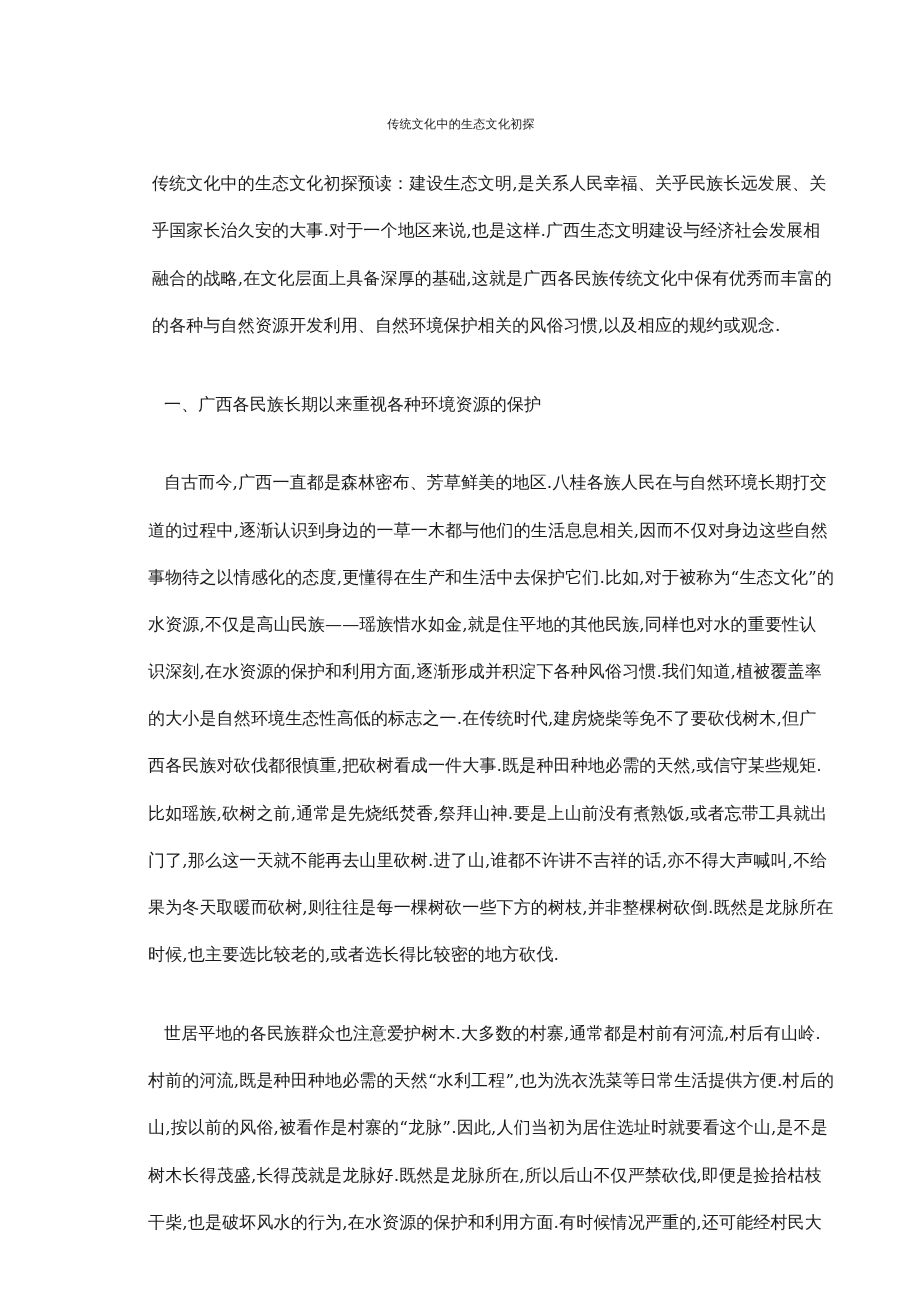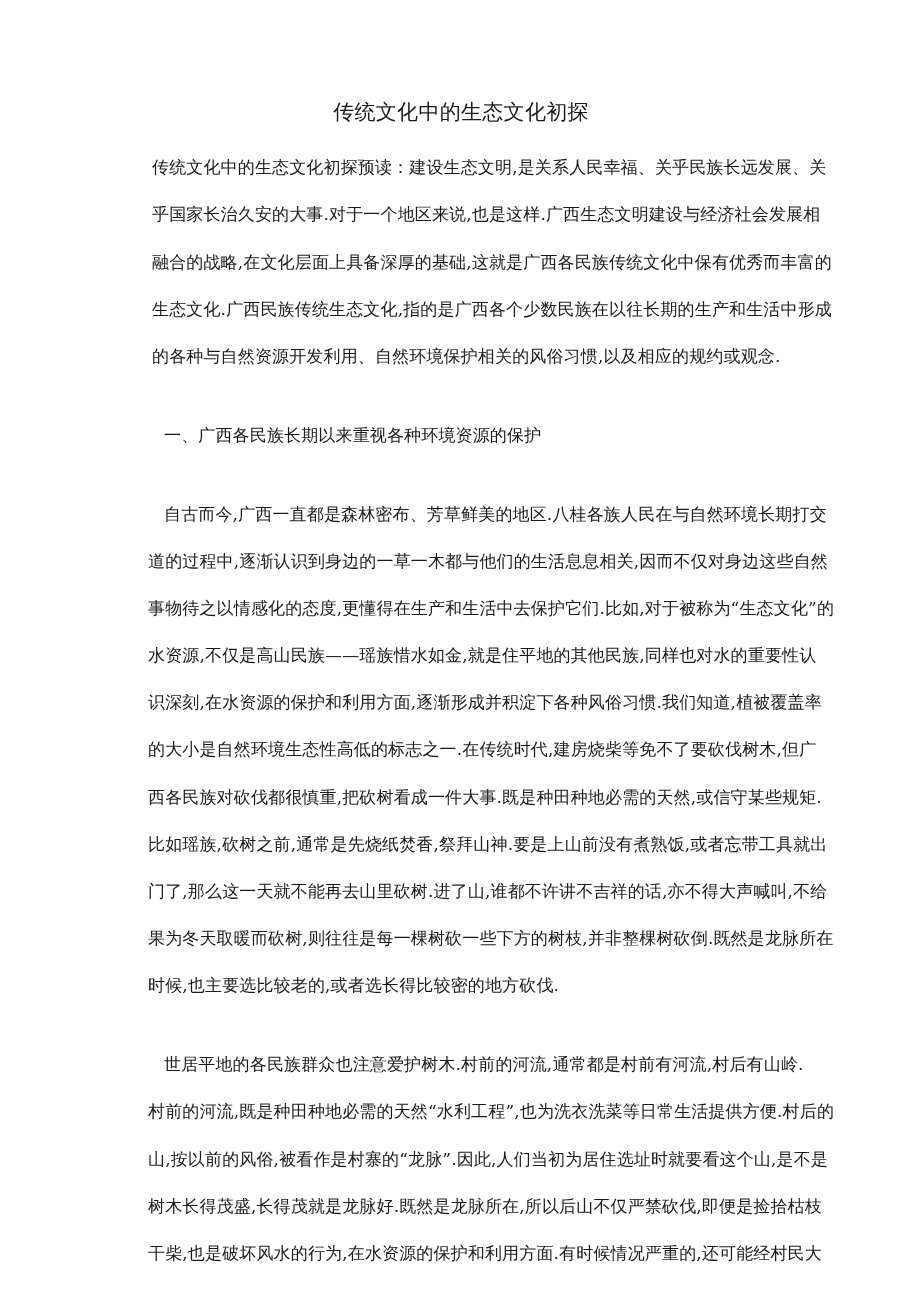--- a/index.html
+++ b/index.html
@@ -16,23 +16,23 @@
       color: #1a1a1a;
     }
     .page {
       position: absolute;
       left: 140px;
       top: 101px;
       width: 642px;
     }
     .doc-title {
       text-align: center;
-      font-size: 21px;
+      font-size: 12px;
       line-height: 23.6px;
-      margin: 0;
+      margin: 12px;
       font-weight: normal;
       letter-spacing: 0.3px;
     }
     .para {
       margin: 8px;
       font-size: 17px;
       line-height: 23.6px;
       white-space: pre-line;
       letter-spacing: 0.15px;
     }
@@ -52,21 +52,20 @@
 </head>
 <body>
 
 <div class="page">
   <h1 class="doc-title">传统文化中的生态文化初探</h1>
 
   <div class="para indent">
     <span class="line">传统文化中的生态文化初探预读：建设生态文明,是关系人民幸福、关乎民族长远发展、关</span>
     <span class="line">乎国家长治久安的大事.对于一个地区来说,也是这样.广西生态文明建设与经济社会发展相</span>
     <span class="line">融合的战略,在文化层面上具备深厚的基础,这就是广西各民族传统文化中保有优秀而丰富的</span>
-    <span class="line">生态文化.广西民族传统生态文化,指的是广西各个少数民族在以往长期的生产和生活中形成</span>
     <span class="line last">的各种与自然资源开发利用、自然环境保护相关的风俗习惯,以及相应的规约或观念.</span>
   </div>
 
   <div class="para indent2">
     <span class="line last">一、广西各民族长期以来重视各种环境资源的保护</span>
   </div>
 
   <div class="para">
     <span class="line indent2">自古而今,广西一直都是森林密布、芳草鲜美的地区.八桂各族人民在与自然环境长期打交</span>
     <span class="line">道的过程中,逐渐认识到身边的一草一木都与他们的生活息息相关,因而不仅对身边这些自然</span>
@@ -75,21 +74,21 @@
     <span class="line">识深刻,在水资源的保护和利用方面,逐渐形成并积淀下各种风俗习惯.我们知道,植被覆盖率</span>
     <span class="line">的大小是自然环境生态性高低的标志之一.在传统时代,建房烧柴等免不了要砍伐树木,但广</span>
     <span class="line">西各民族对砍伐都很慎重,把砍树看成一件大事.既是种田种地必需的天然,或信守某些规矩.</span>
     <span class="line">比如瑶族,砍树之前,通常是先烧纸焚香,祭拜山神.要是上山前没有煮熟饭,或者忘带工具就出</span>
     <span class="line">门了,那么这一天就不能再去山里砍树.进了山,谁都不许讲不吉祥的话,亦不得大声喊叫,不给</span>
     <span class="line">果为冬天取暖而砍树,则往往是每一棵树砍一些下方的树枝,并非整棵树砍倒.既然是龙脉所在</span>
     <span class="line last">时候,也主要选比较老的,或者选长得比较密的地方砍伐.</span>
   </div>
 
   <div class="para" style="margin-top:4px;">
-    <span class="line indent2">世居平地的各民族群众也注意爱护树木.村前的河流,通常都是村前有河流,村后有山岭.</span>
+    <span class="line indent2">世居平地的各民族群众也注意爱护树木.大多数的村寨,通常都是村前有河流,村后有山岭.</span>
     <span class="line">村前的河流,既是种田种地必需的天然“水利工程”,也为洗衣洗菜等日常生活提供方便.村后的</span>
     <span class="line">山,按以前的风俗,被看作是村寨的“龙脉”.因此,人们当初为居住选址时就要看这个山,是不是</span>
     <span class="line">树木长得茂盛,长得茂就是龙脉好.既然是龙脉所在,所以后山不仅严禁砍伐,即便是捡拾枯枝</span>
     <span class="line">干柴,也是破坏风水的行为,在水资源的保护和利用方面.有时候情况严重的,还可能经村民大</span>
     
     
     
     
     
     

